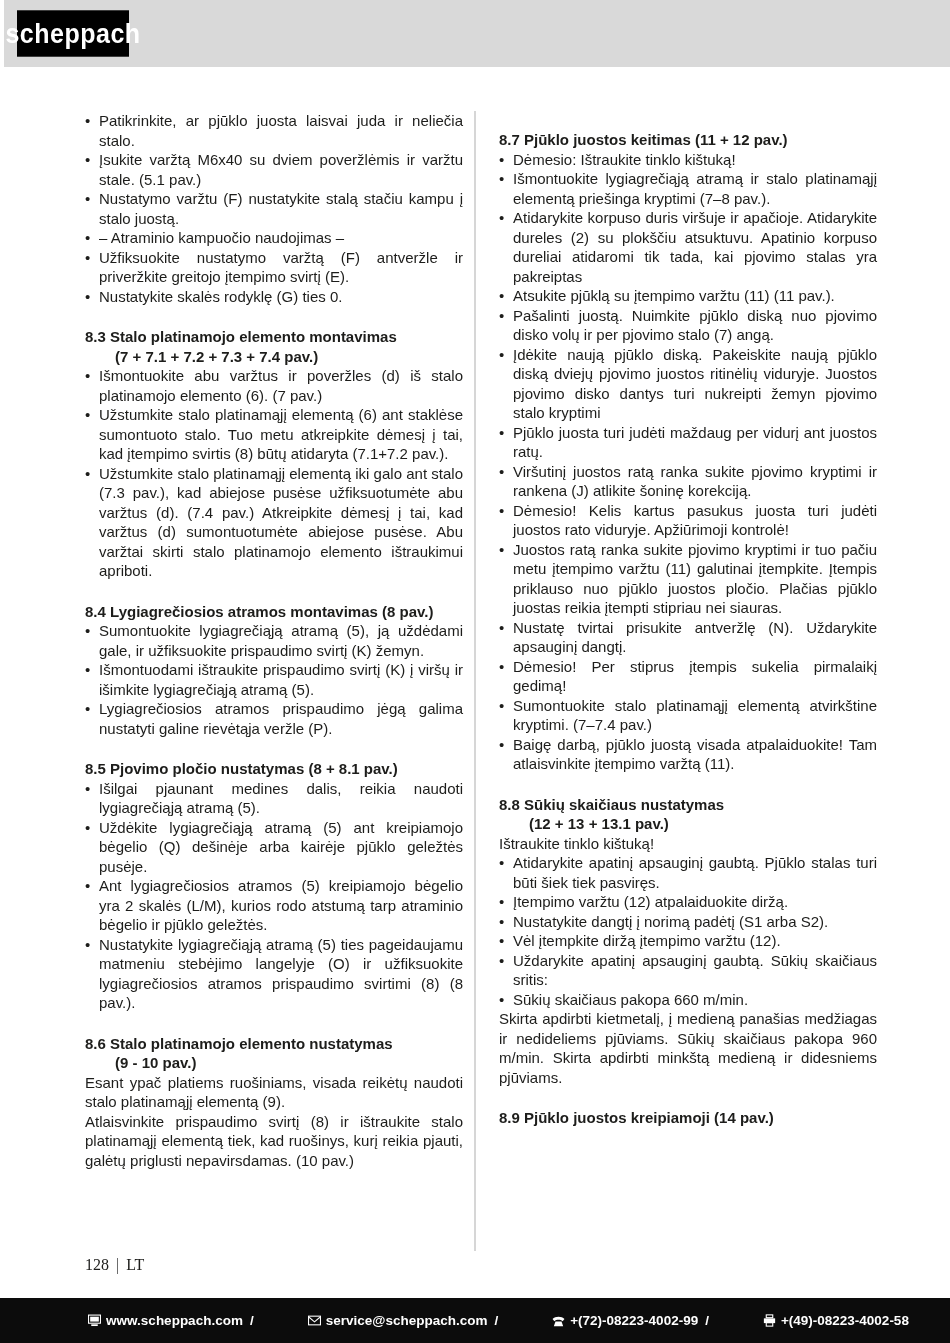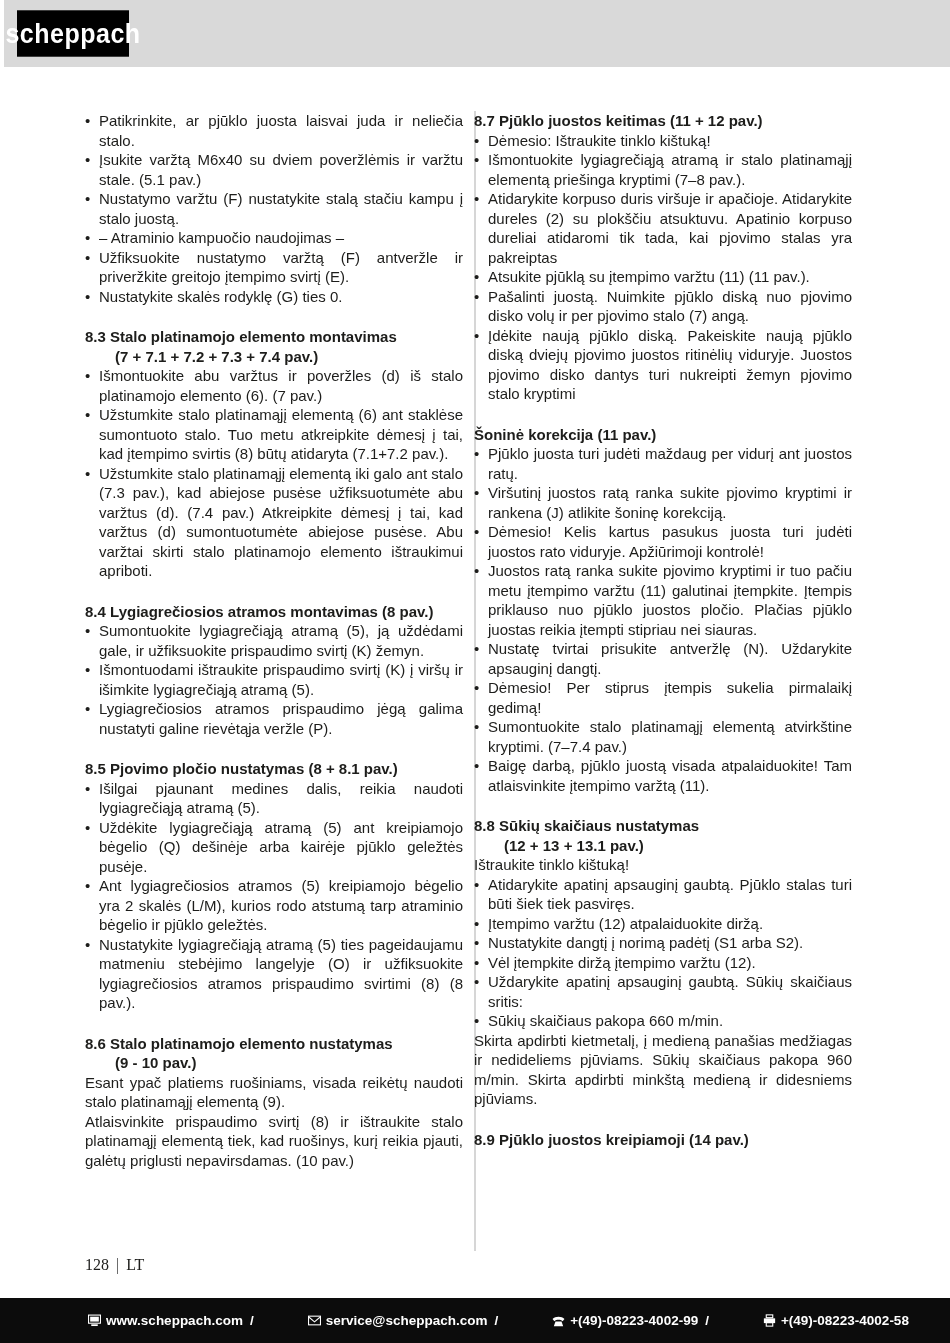--- a/index.html
+++ b/index.html
@@ -20,21 +20,21 @@
   }
   .divider {
     position:absolute; left:474px; top:111px; width:2px; height:1140px;
     background:#d6d6d6;
   }
   .col {
     position:absolute; top:111px; width:378px;
     font-size:15px; line-height:1.3;
   }
   .col.left  { left:85px; }
-  .col.right { left:474px; }
+  .col.right { left:499px;margin-top:19px; }
   .blk { margin:0; }
   .blk.heading { margin-top:21px; font-weight:bold; }
   .col > .blk:first-child { margin-top:0; }
   .hline.indent { padding-left:30px; }
   .bullet-item { display:flex; }
   .marker { flex:0 0 14px; width:14px; }
   .btext { flex:1 1 auto; text-align:justify; }
   .para { text-align:justify; }
   .page-num {
     position:absolute; left:85px; top:1256px; font-size:16px; color:#1d1d1b;font-family:Liberation Serif, serif;
@@ -177,23 +177,20 @@
           <span class="btext">Atsukite pjūklą su įtempimo varžtu (11) (11 pav.).</span>
         </div>
         <div class="bullet-item">
           <span class="marker">•</span>
           <span class="btext">Pašalinti juostą. Nuimkite pjūklo diską nuo pjovimo disko volų ir per pjovimo stalo (7) angą.</span>
         </div>
         <div class="bullet-item">
           <span class="marker">•</span>
           <span class="btext">Įdėkite naują pjūklo diską. Pakeiskite naują pjūklo diską dviejų pjovimo juostos ritinėlių viduryje. Juostos pjovimo disko dantys turi nukreipti žemyn pjovimo stalo kryptimi</span>
         </div>
-      </div>
-      <div class="blk heading">
-        <div class="hline">Šoninė korekcija (11 pav.)</div>
       </div>
       <div class="blk bullets">
         <div class="bullet-item">
           <span class="marker">•</span>
           <span class="btext">Pjūklo juosta turi judėti maždaug per vidurį ant juostos ratų.</span>
         </div>
         <div class="bullet-item">
           <span class="marker">•</span>
           <span class="btext">Viršutinį juostos ratą ranka sukite pjovimo kryptimi ir rankena (J) atlikite šoninę korekciją.</span>
         </div>
@@ -291,21 +288,21 @@
         <span class="f-text">service@scheppach.com</span>
       </span>
       <span class="f-sep">/</span>
       <span class="f-item">
         <span class="f-icon">
           <svg width="13" height="13" viewBox="0 0 12 12">
             <path d="M0.5 4.5 C3 1.8, 9 1.8, 11.5 4.5 L9.8 6.6 C7.8 5, 4.2 5, 2.2 6.6 Z" fill="#fff"></path>
             <path d="M3.2 7 L8.8 7 L10.3 11.2 L1.7 11.2 Z" fill="#fff"></path>
           </svg>
         </span>
-        <span class="f-text">+(49)-08223-4002-99</span>
+        <span class="f-text">+(72)-08223-4002-99</span>
       </span>
       <span class="f-sep">/</span>
       <span class="f-item">
         <span class="f-icon">
           <svg width="13" height="13" viewBox="0 0 12 12">
             <rect x="3" y="0.8" width="6" height="2.6" fill="none" stroke="#fff" stroke-width="1"></rect>
             <rect x="0.8" y="4" width="10.4" height="4.4" fill="#fff"></rect>
             <rect x="3" y="8" width="6" height="3.2" fill="none" stroke="#fff" stroke-width="1"></rect>
           </svg>
         </span>

